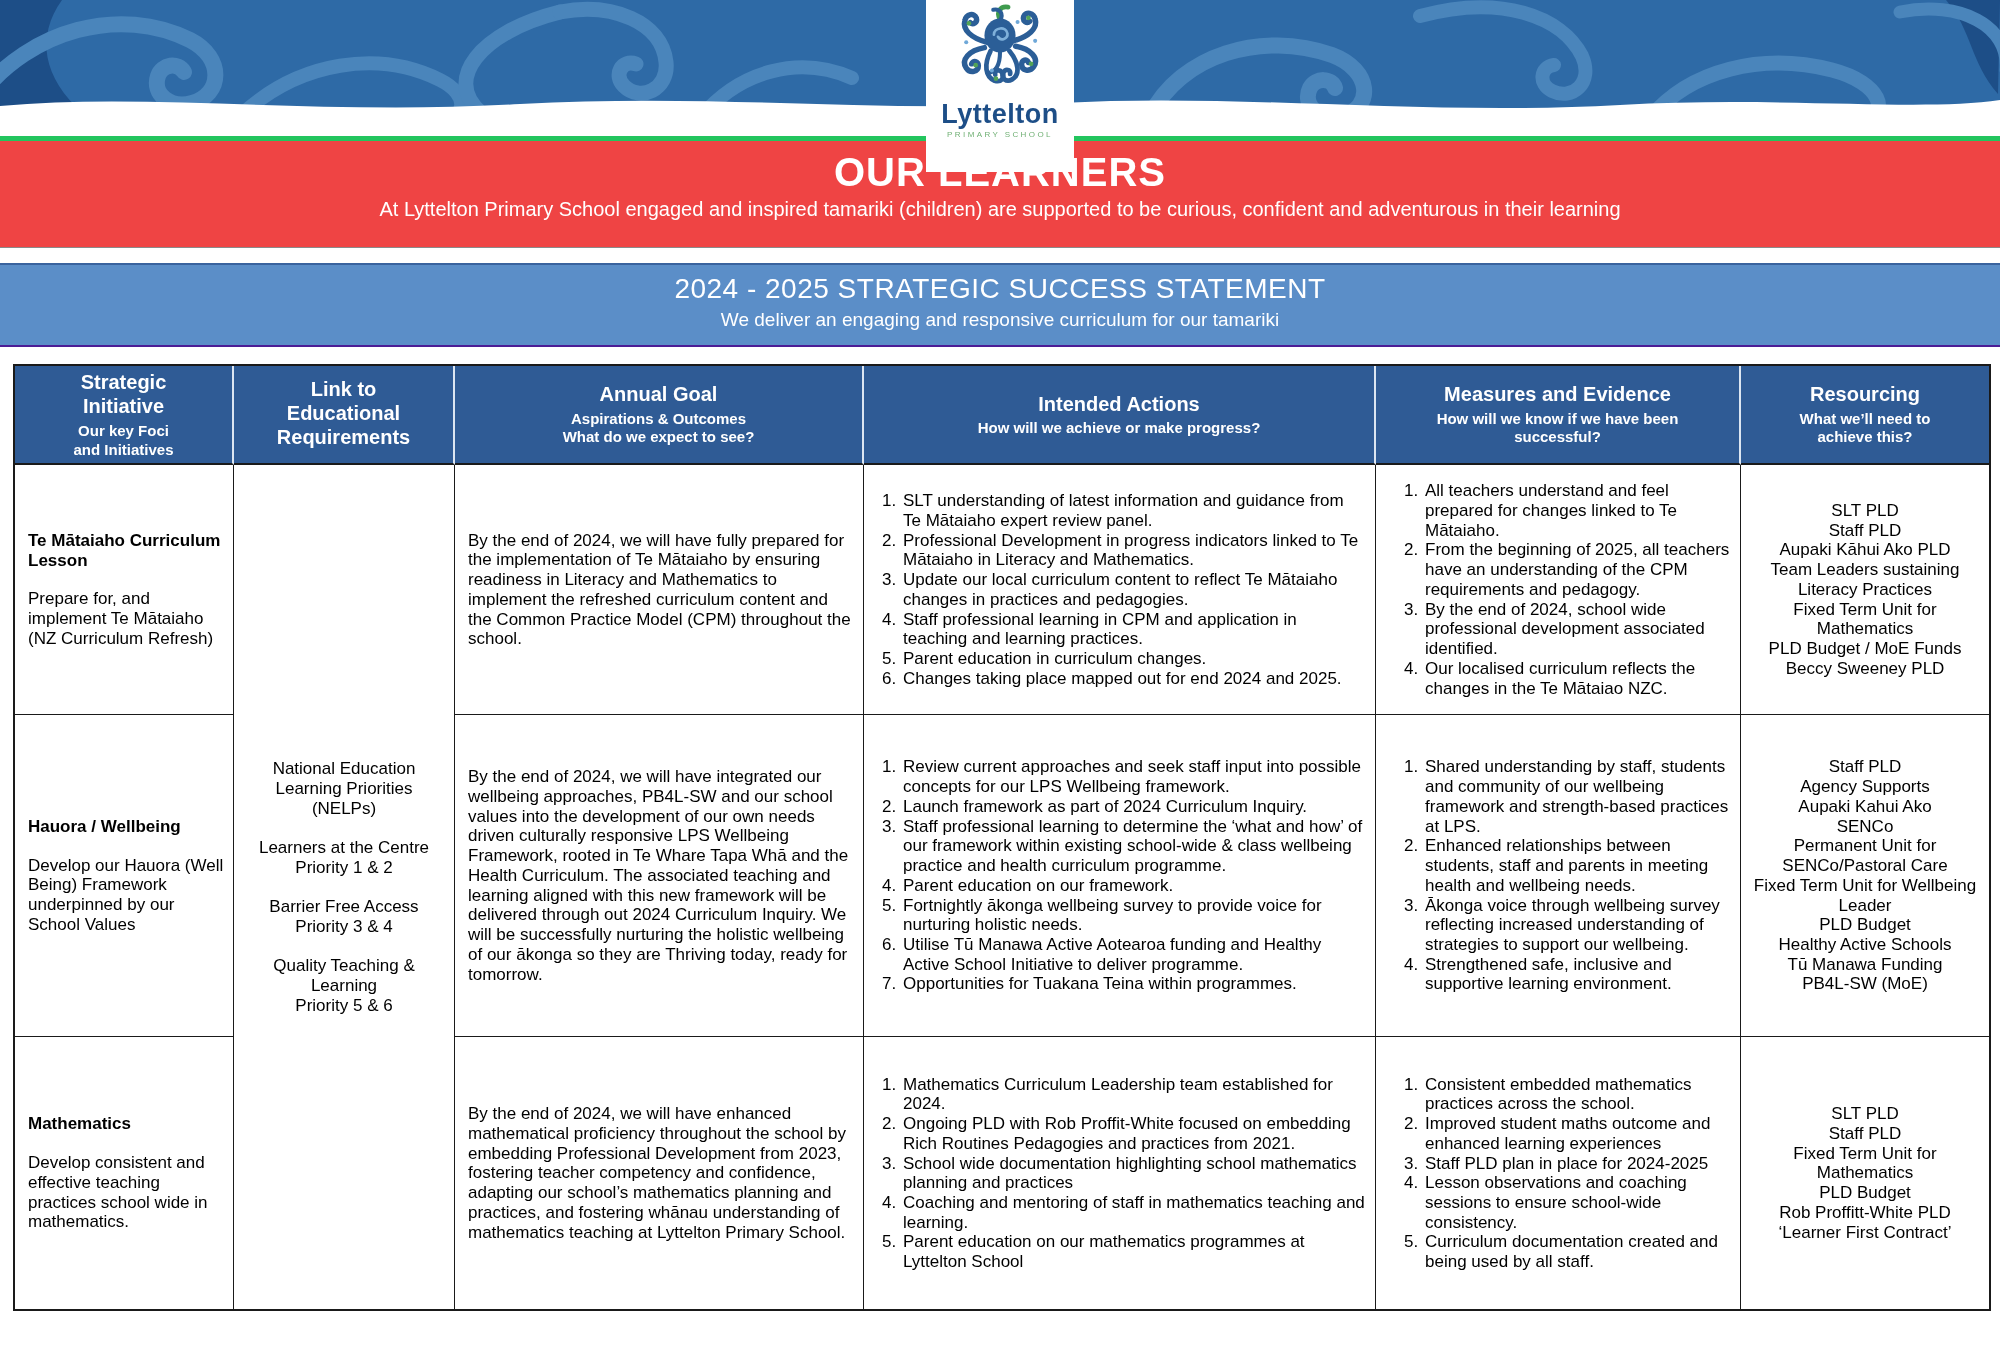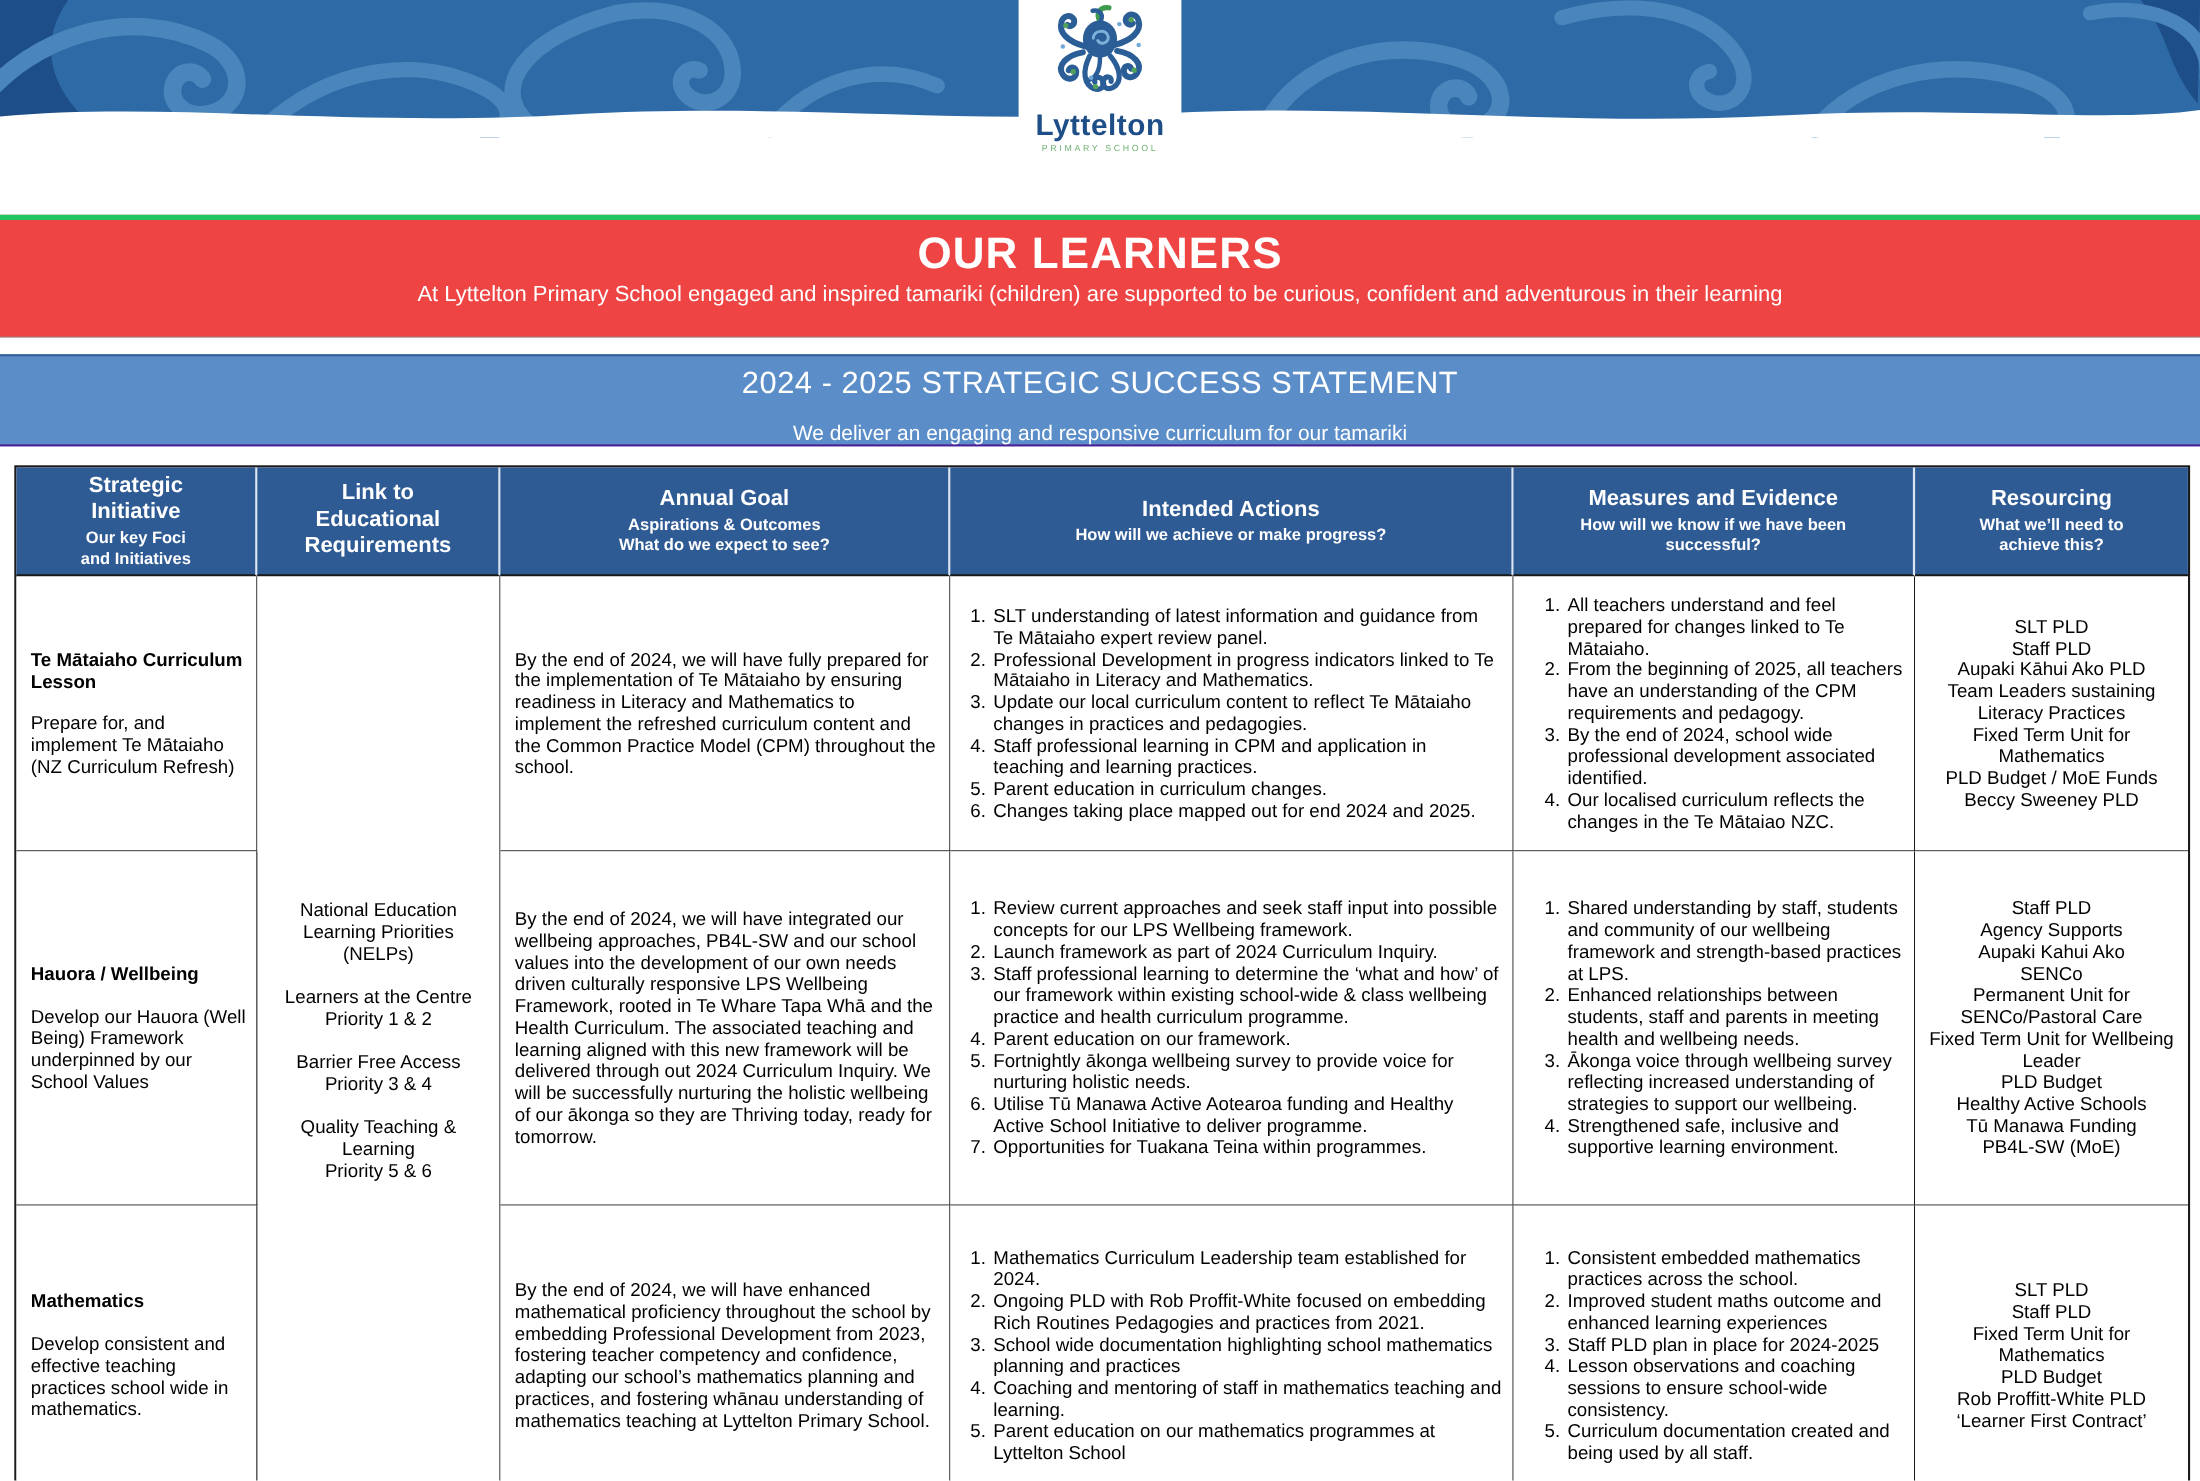--- a/index.html
+++ b/index.html
@@ -1,21 +1,21 @@
 <!DOCTYPE html>
 <html><head>
 <meta charset="utf-8">
 <style>
   html,body{margin:0;padding:0;}
   body{
     width:2000px;height:1346px;overflow:hidden;background:#fff;color:#000;
     font-family:"Liberation Sans","DejaVu Sans",sans-serif;
   }
   
-  .header-area{position:relative;height:195px;background:#fff;}
+  .header-area{position:relative;height:136px;background:#fff;}
   .band-svg{display:block;}
   .logo-box{
     position:absolute;top:0;left:50%;transform:translateX(-50%);
     width:148px;height:172px;background:#fff;z-index:2;text-align:center;
   }
   .logo-box svg{display:block;margin:3px auto 0 auto;}
   .logo-text{font-size:27px;font-weight:bold;color:#1d4e87;letter-spacing:.5px;line-height:1;}
   .logo-sub{font-size:8px;color:#4a9b4f;letter-spacing:2.4px;margin-top:2px;opacity:.8;}
   
   .banner{
@@ -24,21 +24,21 @@
   }
   .banner .t{font-size:40px;font-weight:bold;letter-spacing:1px;line-height:1.1;}
   .banner .sub{font-size:20px;margin-top:4px;}
   .gap1{height:15px;background:#fff;}
   
   .statement{
     height:84px;box-sizing:border-box;background:#5b8ec8;color:#fff;text-align:center;
     border-top:2px solid #3a639e;border-bottom:2px solid #4c1d95;padding-top:8px;
   }
   .statement .t{font-size:28px;letter-spacing:.5px;line-height:1.15;}
-  .statement .sub{font-size:19px;margin-top:20px;}
+  .statement .sub{font-size:19px;margin-top:4px;}
   .gap2{height:17px;background:#fff;}
   
   table{
     margin:0 13px;width:1974px;table-layout:fixed;
     border-collapse:separate;border-spacing:0;border:2px solid #1a1a1a;
     font-size:17px;line-height:1.16;
   }
   thead tr{height:84px;}
   tr.r1{height:250px;} tr.r2{height:322px;} tr.r3{height:272px;}
   th{

